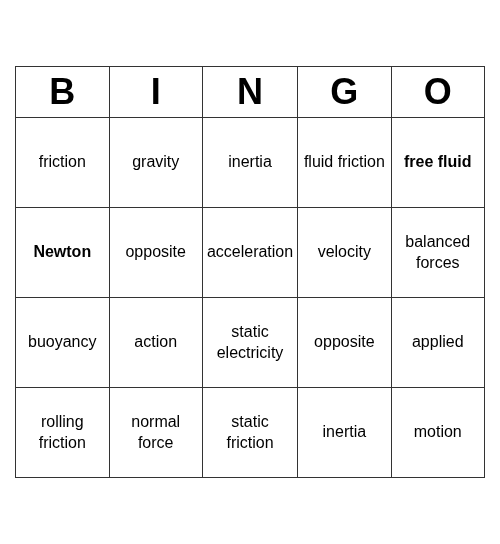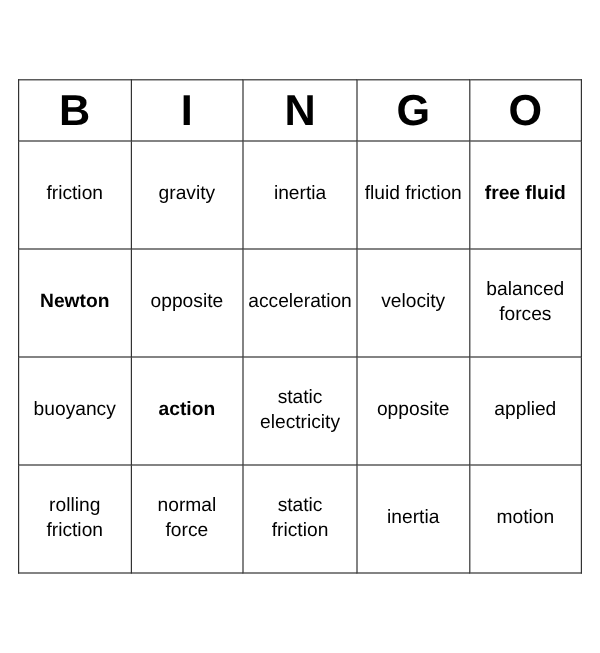--- a/index.html
+++ b/index.html
@@ -39,21 +39,21 @@
       padding: 4px;
       font-size: 16px;
       line-height: 1.3;
     }
     .cell-large {
       font-size: 22px;
       font-weight: bold;
     }
     .cell-xlarge {
       font-size: 28px;
-      font-weight: bold;
+      font-weight: normal;
     }
     .cell-medium {
       font-size: 16px;
     }
     .cell-small {
       font-size: 12px;
     }
     .free-cell {
       font-size: 26px;
       font-weight: bold;

